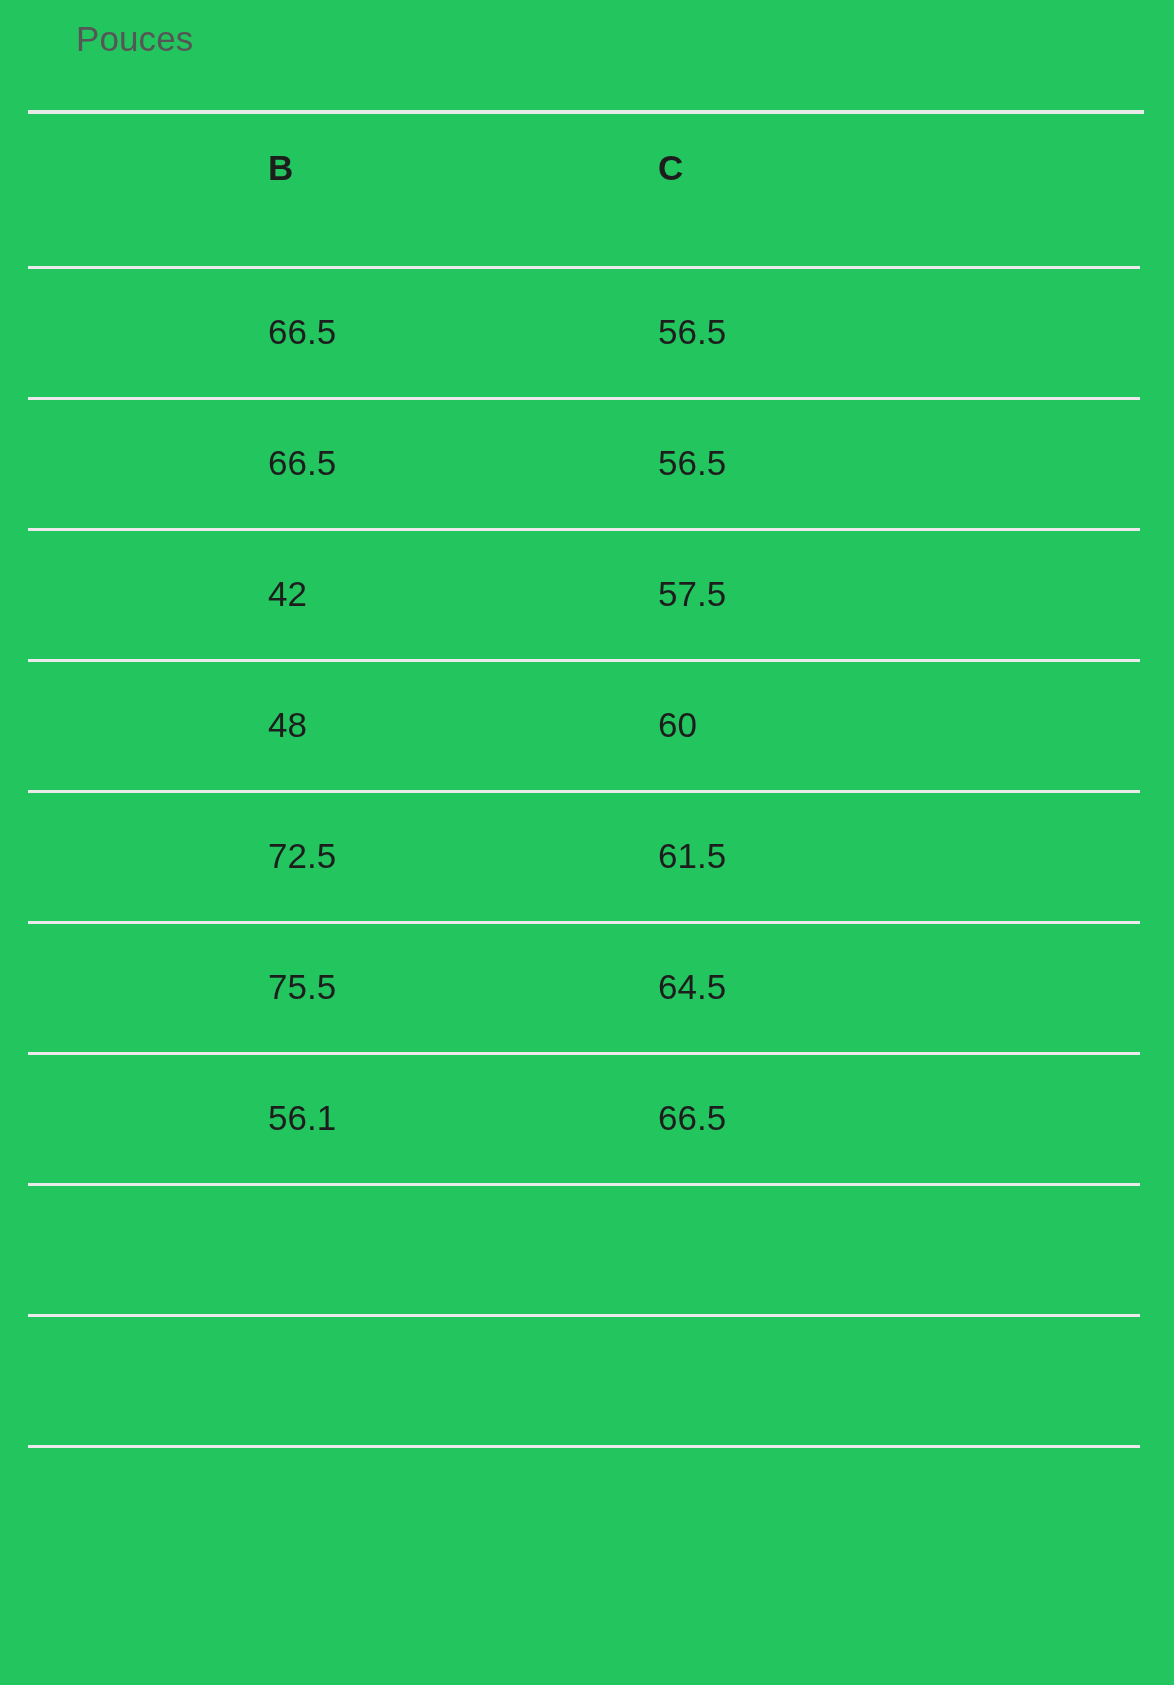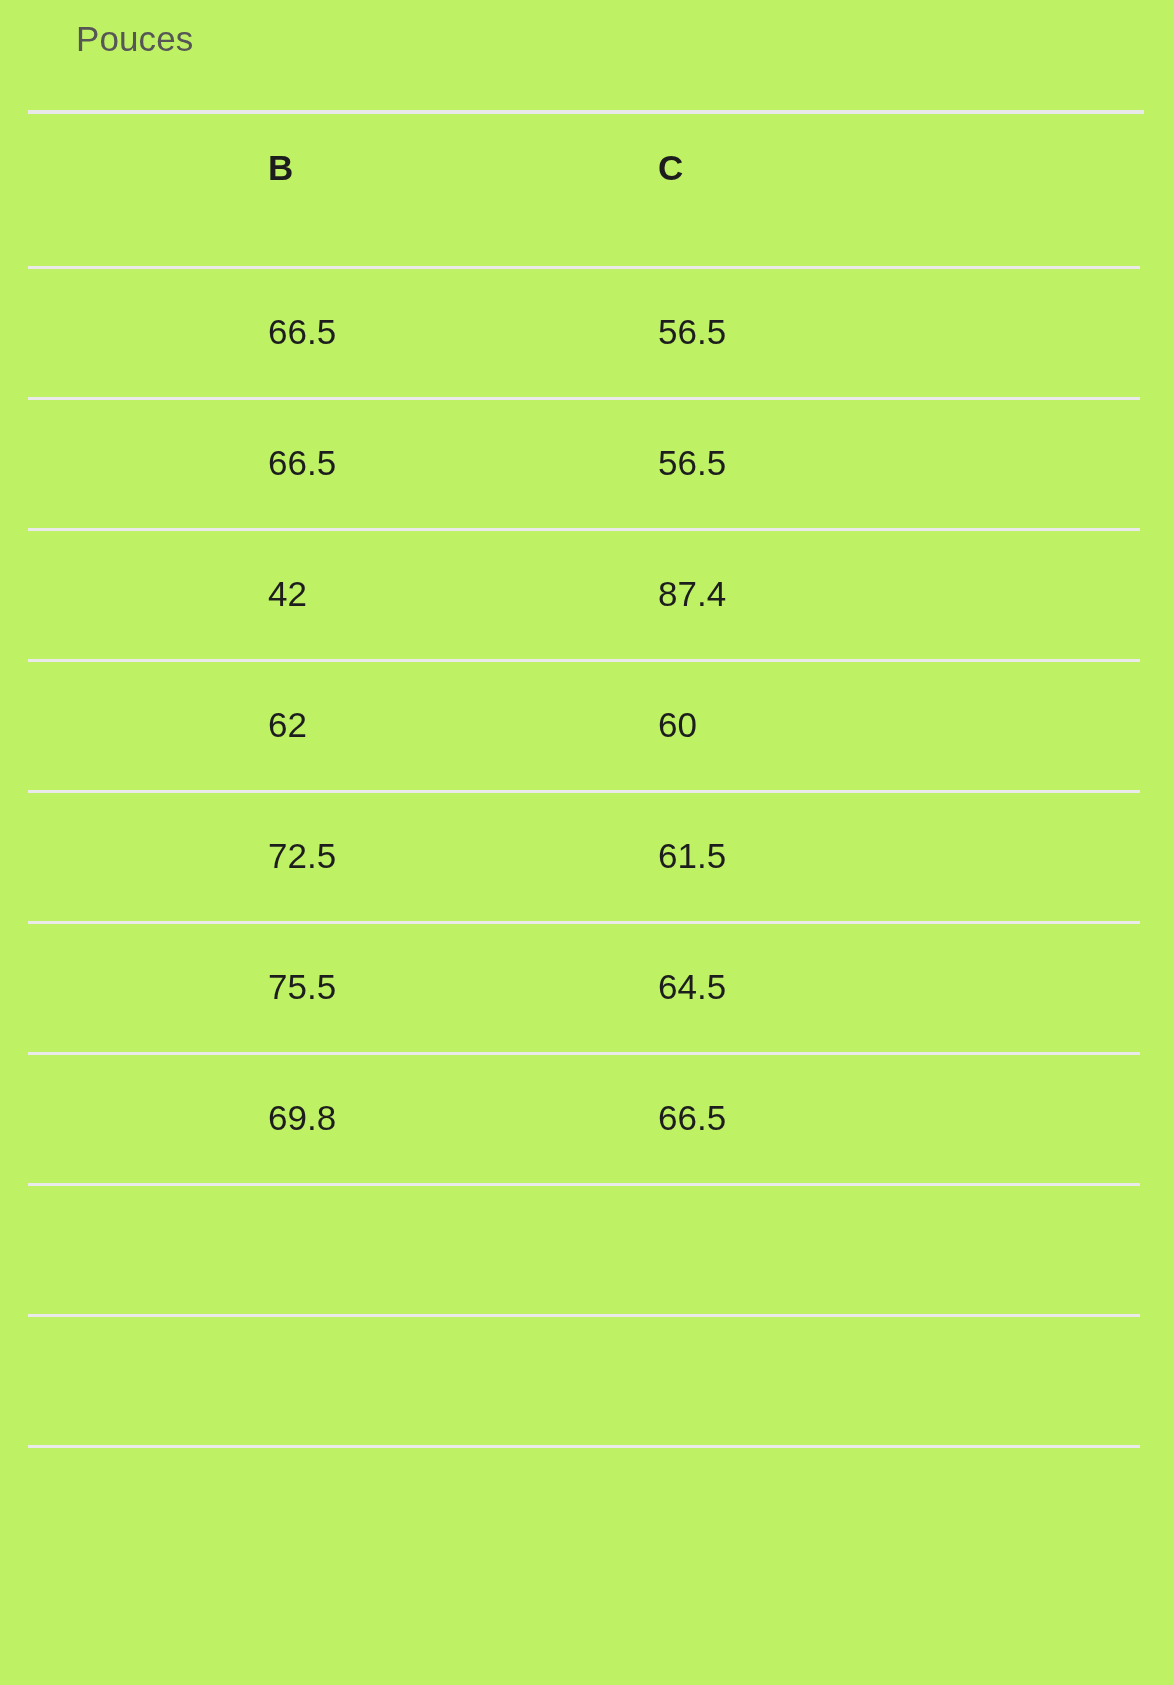--- a/index.html
+++ b/index.html
@@ -13,21 +13,21 @@
     background: #ffffff;
     font-family: "Liberation Sans", sans-serif;
     -webkit-font-smoothing: antialiased;
     overflow: hidden;
   }
 
   .size-guide {
     width: 1174px;
     height: 1685px;
     position: relative;
-    background: #bef264;
+    background: #22c55e;
     box-sizing: border-box;
   }
 
   
   .tabs {
     position: relative;
     height: 114px;
     padding: 0 28px;
     box-sizing: border-box;
   }
@@ -184,40 +184,40 @@
           <td>56.5</td>
         </tr>
         <tr>
           <td class="spacer"></td>
           <td>66.5</td>
           <td>56.5</td>
         </tr>
         <tr>
           <td class="spacer"></td>
           <td>42</td>
-          <td>87.4</td>
-        </tr>
-        <tr>
-          <td class="spacer"></td>
-          <td>62</td>
+          <td>57.5</td>
+        </tr>
+        <tr>
+          <td class="spacer"></td>
+          <td>48</td>
           <td>60</td>
         </tr>
         <tr>
           <td class="spacer"></td>
           <td>72.5</td>
           <td>61.5</td>
         </tr>
         <tr>
           <td class="spacer"></td>
           <td>75.5</td>
           <td>64.5</td>
         </tr>
         <tr>
           <td class="spacer"></td>
-          <td>69.8</td>
+          <td>56.1</td>
           <td>66.5</td>
         </tr>
       </tbody>
     </table>
     <div class="rules">
         <div class="rule" style="top: 152px;"></div>
         <div class="rule" style="top: 283px;"></div>
         <div class="rule" style="top: 414px;"></div>
         <div class="rule" style="top: 545px;"></div>
         <div class="rule" style="top: 676px;"></div>

